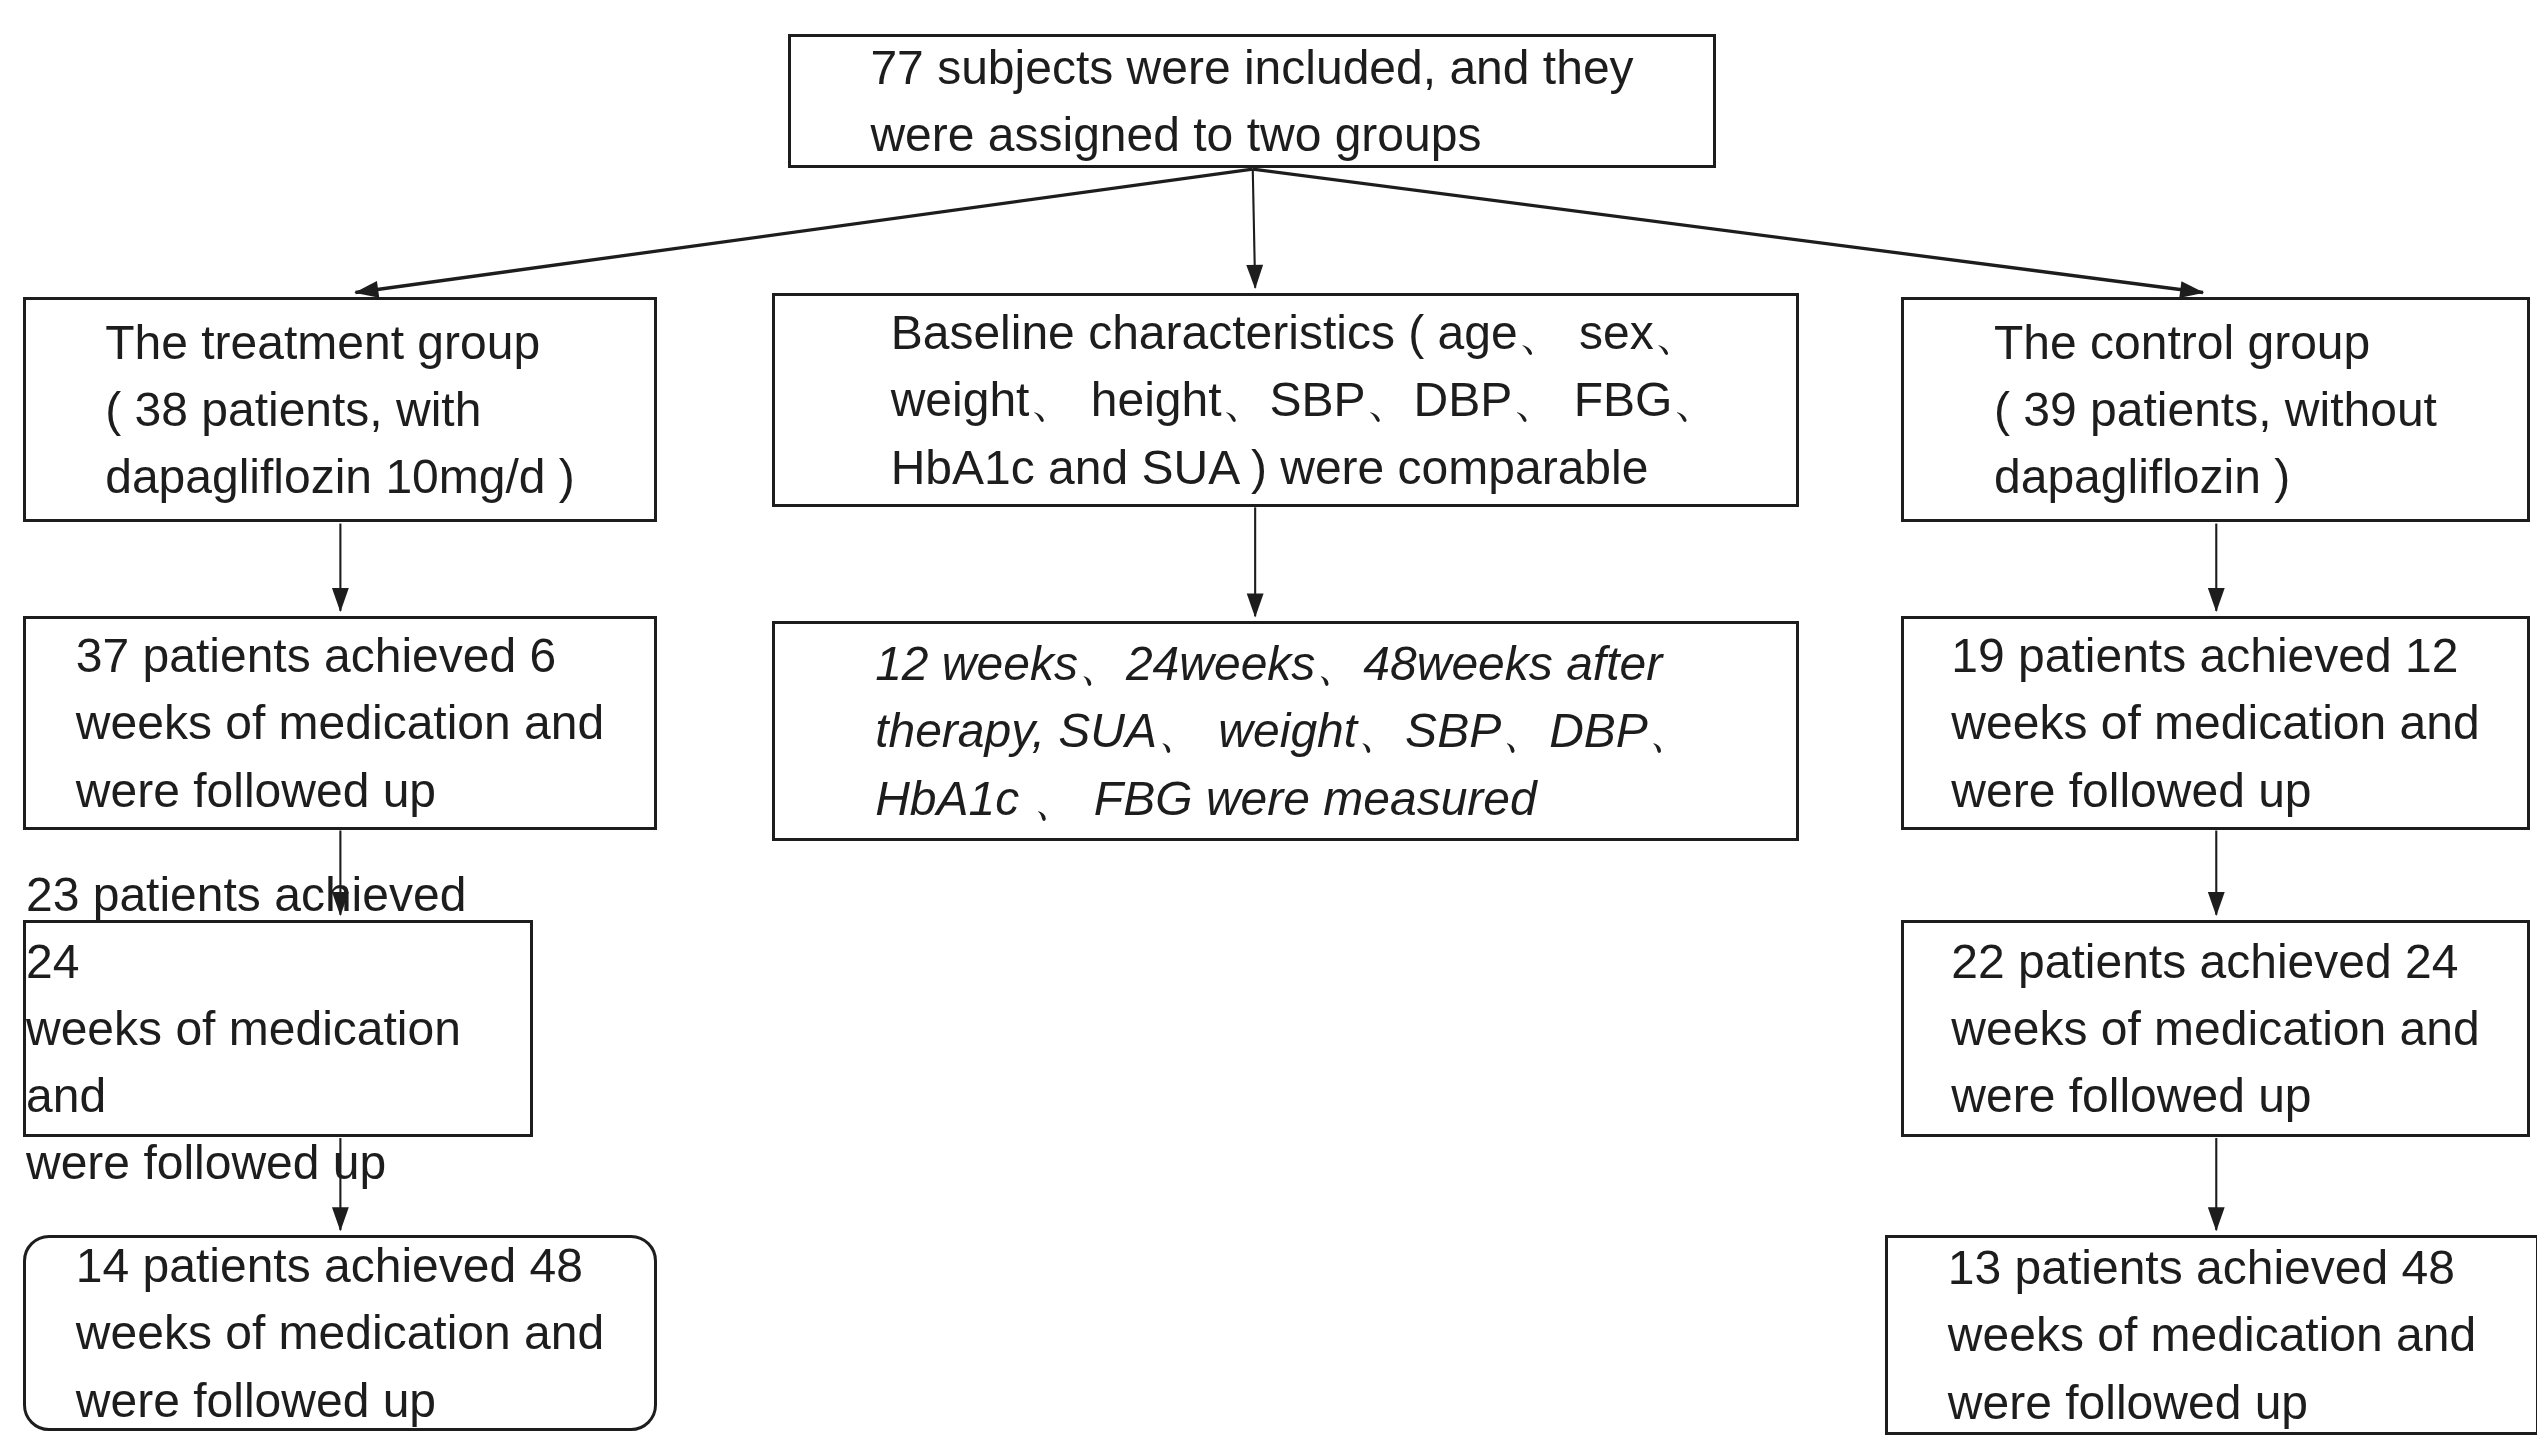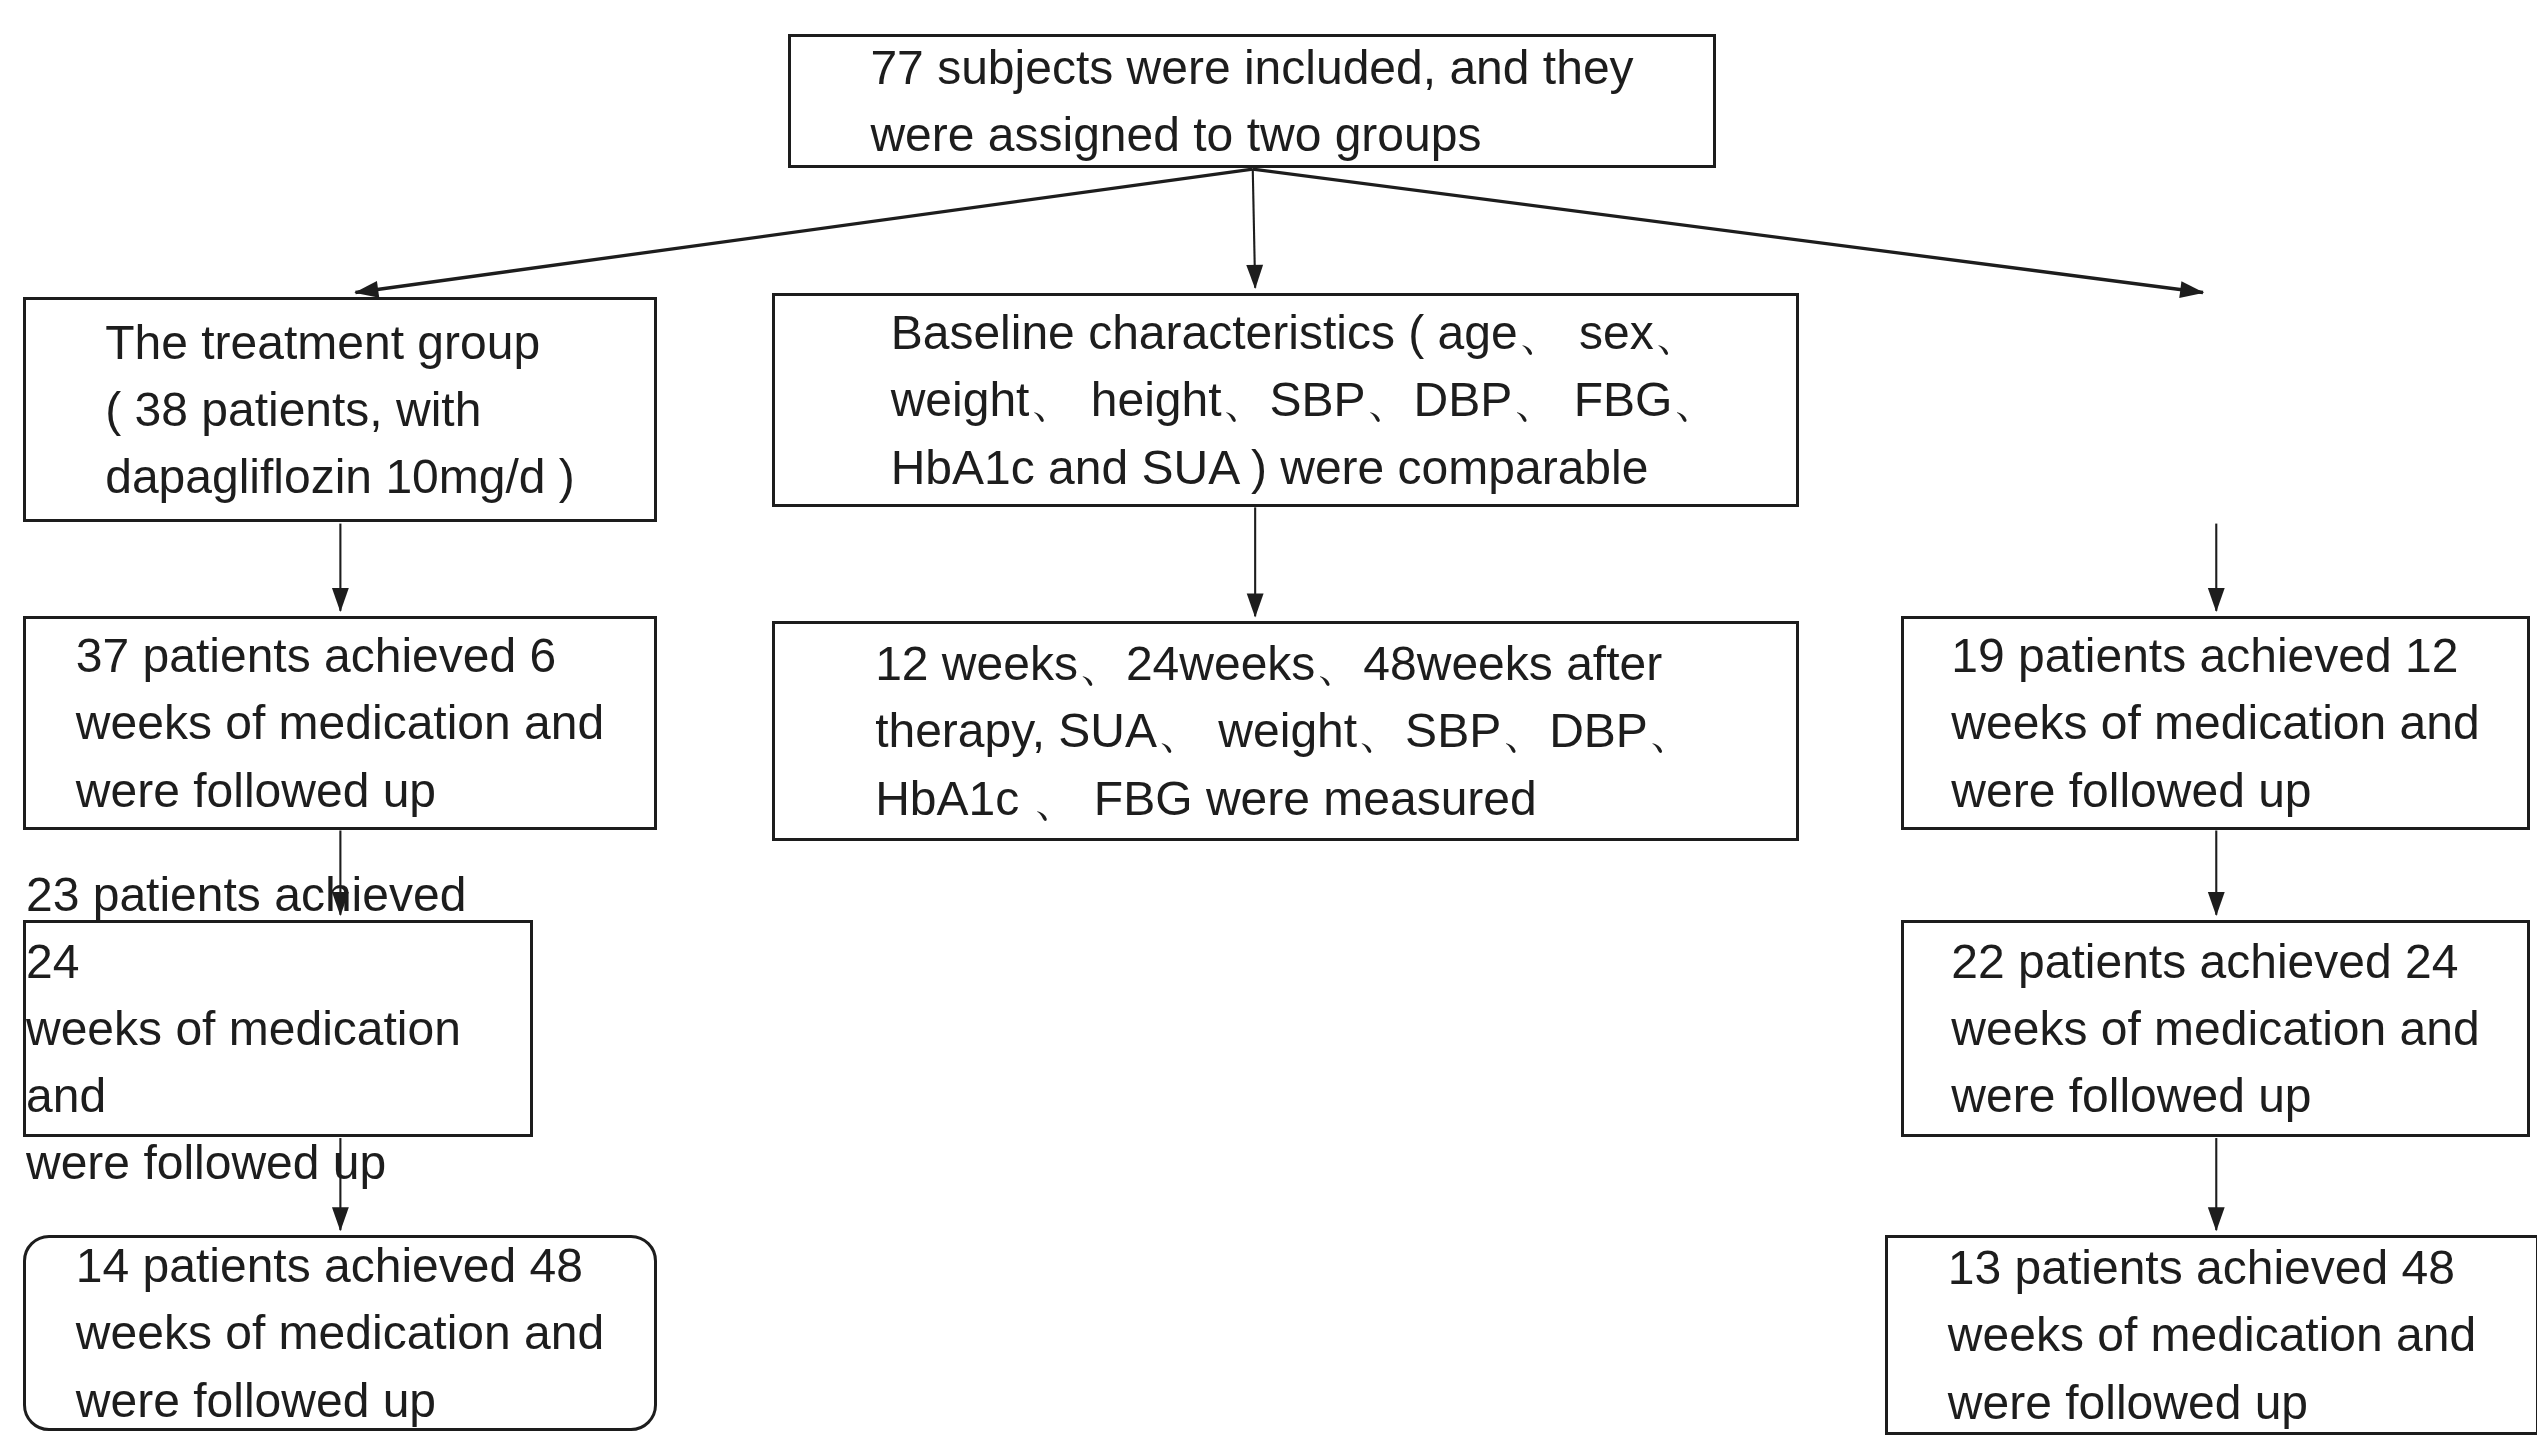--- a/index.html
+++ b/index.html
@@ -32,21 +32,21 @@
     letter-spacing:0px;
   }
   
   .n-top      {left:788px; top:34px;   width:928px; height:134px;}
   
   .n-treat    {left:23px;   top:297px;  width:634px; height:225px;}
   .n-baseline {left:772px; top:293px;  width:1027px; height:214px;padding-left:40px;}
   .n-control  {left:1901px; top:297px;  width:629px; height:225px;}
   
   .n-t12      {left:23px;   top:616px; width:634px; height:214px;}
-  .n-meas     {left:772px; top:621px; width:1027px; height:220px;}
+  .n-meas     {left:772px; top:621px; width:1027px; height:220px;font-style:italic;}
   .n-c12      {left:1901px; top:616px; width:629px; height:214px;}
   
   .n-t24      {left:23px;   top:920px; width:510px; height:217px;}
   .n-c24      {left:1901px; top:920px; width:629px; height:217px;}
   
   .n-t48      {left:23px;   top:1235px; width:634px; height:196px;border-radius:26px;}
   .n-c48      {left:1885px; top:1235px; width:654px; height:200px;}
 
   svg.wires{position:absolute;left:0;top:0;width:2538px;height:1451px;pointer-events:none;}
   .wire{stroke:var(--line);fill:none;}
@@ -85,20 +85,23 @@
 were assigned to two groups</div>
 
   <div class="box n-treat">The treatment group
 ( 38 patients, with
 dapagliflozin 10mg/d )</div>
 
   <div class="box n-baseline">Baseline characteristics ( age、 sex、
 weight、 height、SBP、DBP、 FBG、
 HbA1c and SUA ) were comparable</div>
 
+  <div class="box n-control">The control group
+( 39 patients, without
+dapagliflozin )</div>
 
   <div class="box n-t12">37 patients achieved 6
 weeks of medication and
 were followed up</div>
 
   <div class="box n-meas">12 weeks、24weeks、48weeks after
 therapy, SUA、 weight、SBP、DBP、
 HbA1c 、 FBG were measured</div>
 
   <div class="box n-c12">19 patients achieved 12

